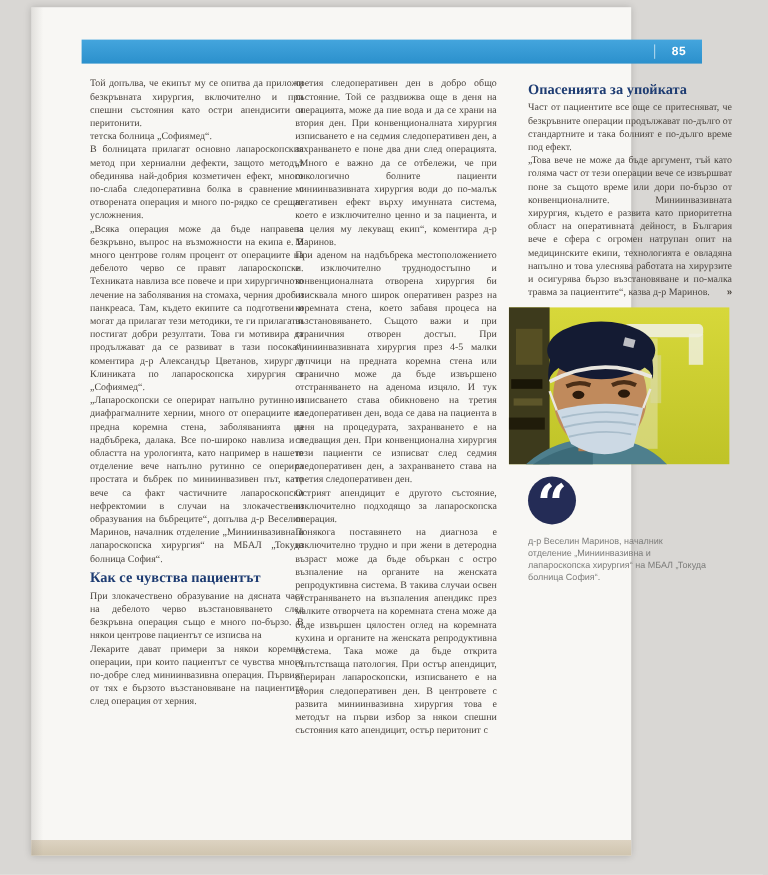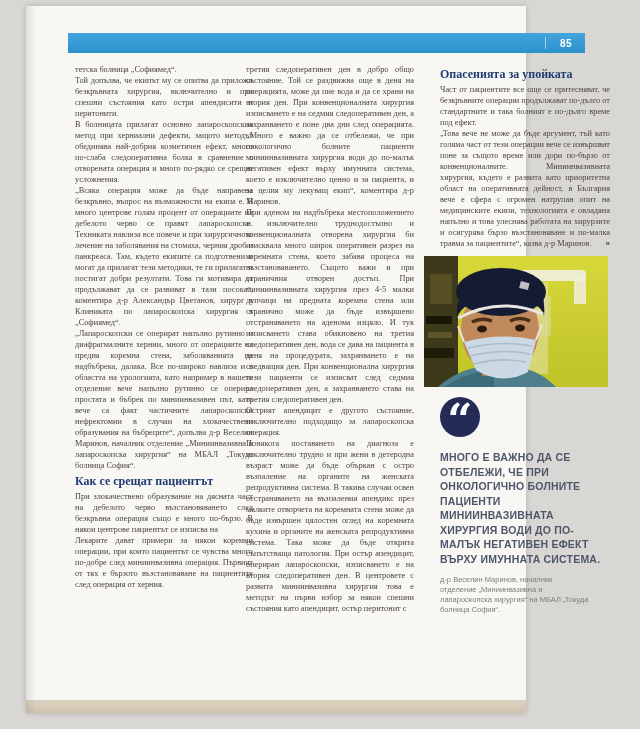--- a/index.html
+++ b/index.html
@@ -79,26 +79,26 @@
 <body>
 
 <div class="scan-page">
 
   <div class="header-bar">
     <span class="header-divider"></span>
     <span class="page-num">85</span>
   </div>
 
   <div class="col col-left">
+    <p>Той допълва, че екипът му се опитва да приложи безкръвната хирургия, включително и при спешни състояния като остри апендисити и перитонити.</p>
     <p>тетска болница „Софиямед“.</p>
-    <p>Той допълва, че екипът му се опитва да приложи безкръвната хирургия, включително и при спешни състояния като остри апендисити и перитонити.</p>
     <p>В болницата прилагат основно лапароскопския метод при херниални дефекти, защото методът обединява най-добрия козметичен ефект, много по-слаба следоперативна болка в сравнение с отворената операция и много по-рядко се срещат усложнения.</p>
     <p>„Всяка операция може да бъде направена безкръвно, въпрос на възможности на екипа е. В много центрове голям процент от операциите на дебелото черво се правят лапароскопски. Техниката навлиза все повече и при хирургичното лечение на заболявания на стомаха, черния дроб и панкреаса. Там, където екипите са подготвени и могат да прилагат тези методики, те ги прилагат и постигат добри резултати. Това ги мотивира да продължават да се развиват в тази посока“, коментира д-р Александър Цветанов, хирург в Клиниката по лапароскопска хирургия в „Софиямед“.</p>
     <p>„Лапароскопски се оперират напълно рутинно и диафрагмалните хернии, много от операциите на предна коремна стена, заболяванията на надбъбрека, далака. Все по-широко навлиза и в областта на урологията, като например в нашето отделение вече напълно рутинно се оперира простата и бъбрек по миниинвазивен път, като вече са факт частичните лапароскопски нефректомии в случаи на злокачествени образувания на бъбреците“, допълва д-р Веселин Маринов, началник отделение „Миниинвазивна и лапароскопска хирургия“ на МБАЛ „Токуда болница София“.</p>
-    <h3 class="section-heading">Как се срещат пациентът</h3>
+    <h3 class="section-heading">Как се чувства пациентът</h3>
     <p>При злокачествено образувание на дясната част на дебелото черво възстановяването след безкръвна операция също е много по-бързо. В някои центрове пациентът се изписва на</p>
     <p>Лекарите дават примери за някои коремни операции, при които пациентът се чувства много по-добре след миниинвазивна операция. Първият от тях е бързото възстановяване на пациентите след операция от херния.</p>
   </div>
 
   <div class="col col-middle">
     <p>третия следоперативен ден в добро общо състояние. Той се раздвижва още в деня на операцията, може да пие вода и да се храни на втория ден. При конвенционалната хирургия изписването е на седмия следоперативен ден, а захранването е поне два дни след операцията. „Много е важно да се отбележи, че при онкологично болните пациенти миниинвазивната хирургия води до по-малък негативен ефект върху имунната система, което е изключително ценно и за пациента, и за целия му лекуващ екип“, коментира д-р Маринов.</p>
     <p>При аденом на надбъбрека местоположението е изключително труднодостъпно и конвенционалната отворена хирургия би изисквала много широк оперативен разрез на коремната стена, което забавя процеса на възстановяването. Същото важи и при страничния отворен достъп. При миниинвазивната хирургия през 4-5 малки дупчици на предната коремна стена или странично може да бъде извършено отстраняването на аденома изцяло. И тук изписването става обикновено на третия следоперативен ден, вода се дава на пациента в деня на процедурата, захранването е на следващия ден. При конвенционална хирургия тези пациенти се изписват след седмия следоперативен ден, а захранването става на третия следоперативен ден.</p>
     <p>Острият апендицит е другото състояние, изключително подходящо за лапароскопска операция.</p>
     <p>Понякога поставянето на диагноза е изключително трудно и при жени в детеродна възраст може да бъде объркан с остро възпаление на органите на женската репродуктивна система. В такива случаи освен отстраняването на възпаления апендикс през малките отворчета на коремната стена може да бъде извършен цялостен оглед на коремната кухина и органите на женската репродуктивна система. Така може да бъде открита съпътстваща патология. При остър апендицит, опериран лапароскопски, изписването е на втория следоперативен ден. В центровете с развита миниинвазивна хирургия това е методът на първи избор за някои спешни състояния като апендицит, остър перитонит с</p>
   </div>
@@ -150,20 +150,19 @@
       <path d="M44,92 Q78,84 108,90" stroke="#a9bdcb" stroke-width="1.6" fill="none"></path>
       <path d="M46,100 Q78,92 106,98" stroke="#a9bdcb" stroke-width="1.6" fill="none"></path>
       <path d="M50,108 Q78,101 102,106" stroke="#a9bdcb" stroke-width="1.6" fill="none"></path>
       <path d="M40,86 L34,70 M112,84 L118,68" stroke="#e9e6df" stroke-width="2" fill="none"></path>
     </svg>
 
     <div class="quote-block">
       <div class="quote-circle">
         <span class="quote-glyph">“</span>
       </div>
-      <div class="quote-text">МНОГО Е ВАЖНО ДА СЕ ОТБЕЛЕЖИ, ЧЕ ПРИ ОНКОЛОГИЧНО БОЛНИТЕ ПАЦИЕНТИ МИНИИНВАЗИВНАТА ХИРУРГИЯ ВОДИ ДО ПО-МАЛЪК НЕГАТИВЕН ЕФЕКТ ВЪРХУ ИМУННАТА СИСТЕМА.</div>
       <div class="quote-attrib">д-р Веселин Маринов, началник отделение „Миниинвазивна и лапароскопска хирургия“ на МБАЛ „Токуда болница София“.</div>
     </div>
   </div>
 
   <div class="scan-strip-bottom"></div>
   <div class="scan-edge-left"></div>
 </div>
 
 </body></html>

